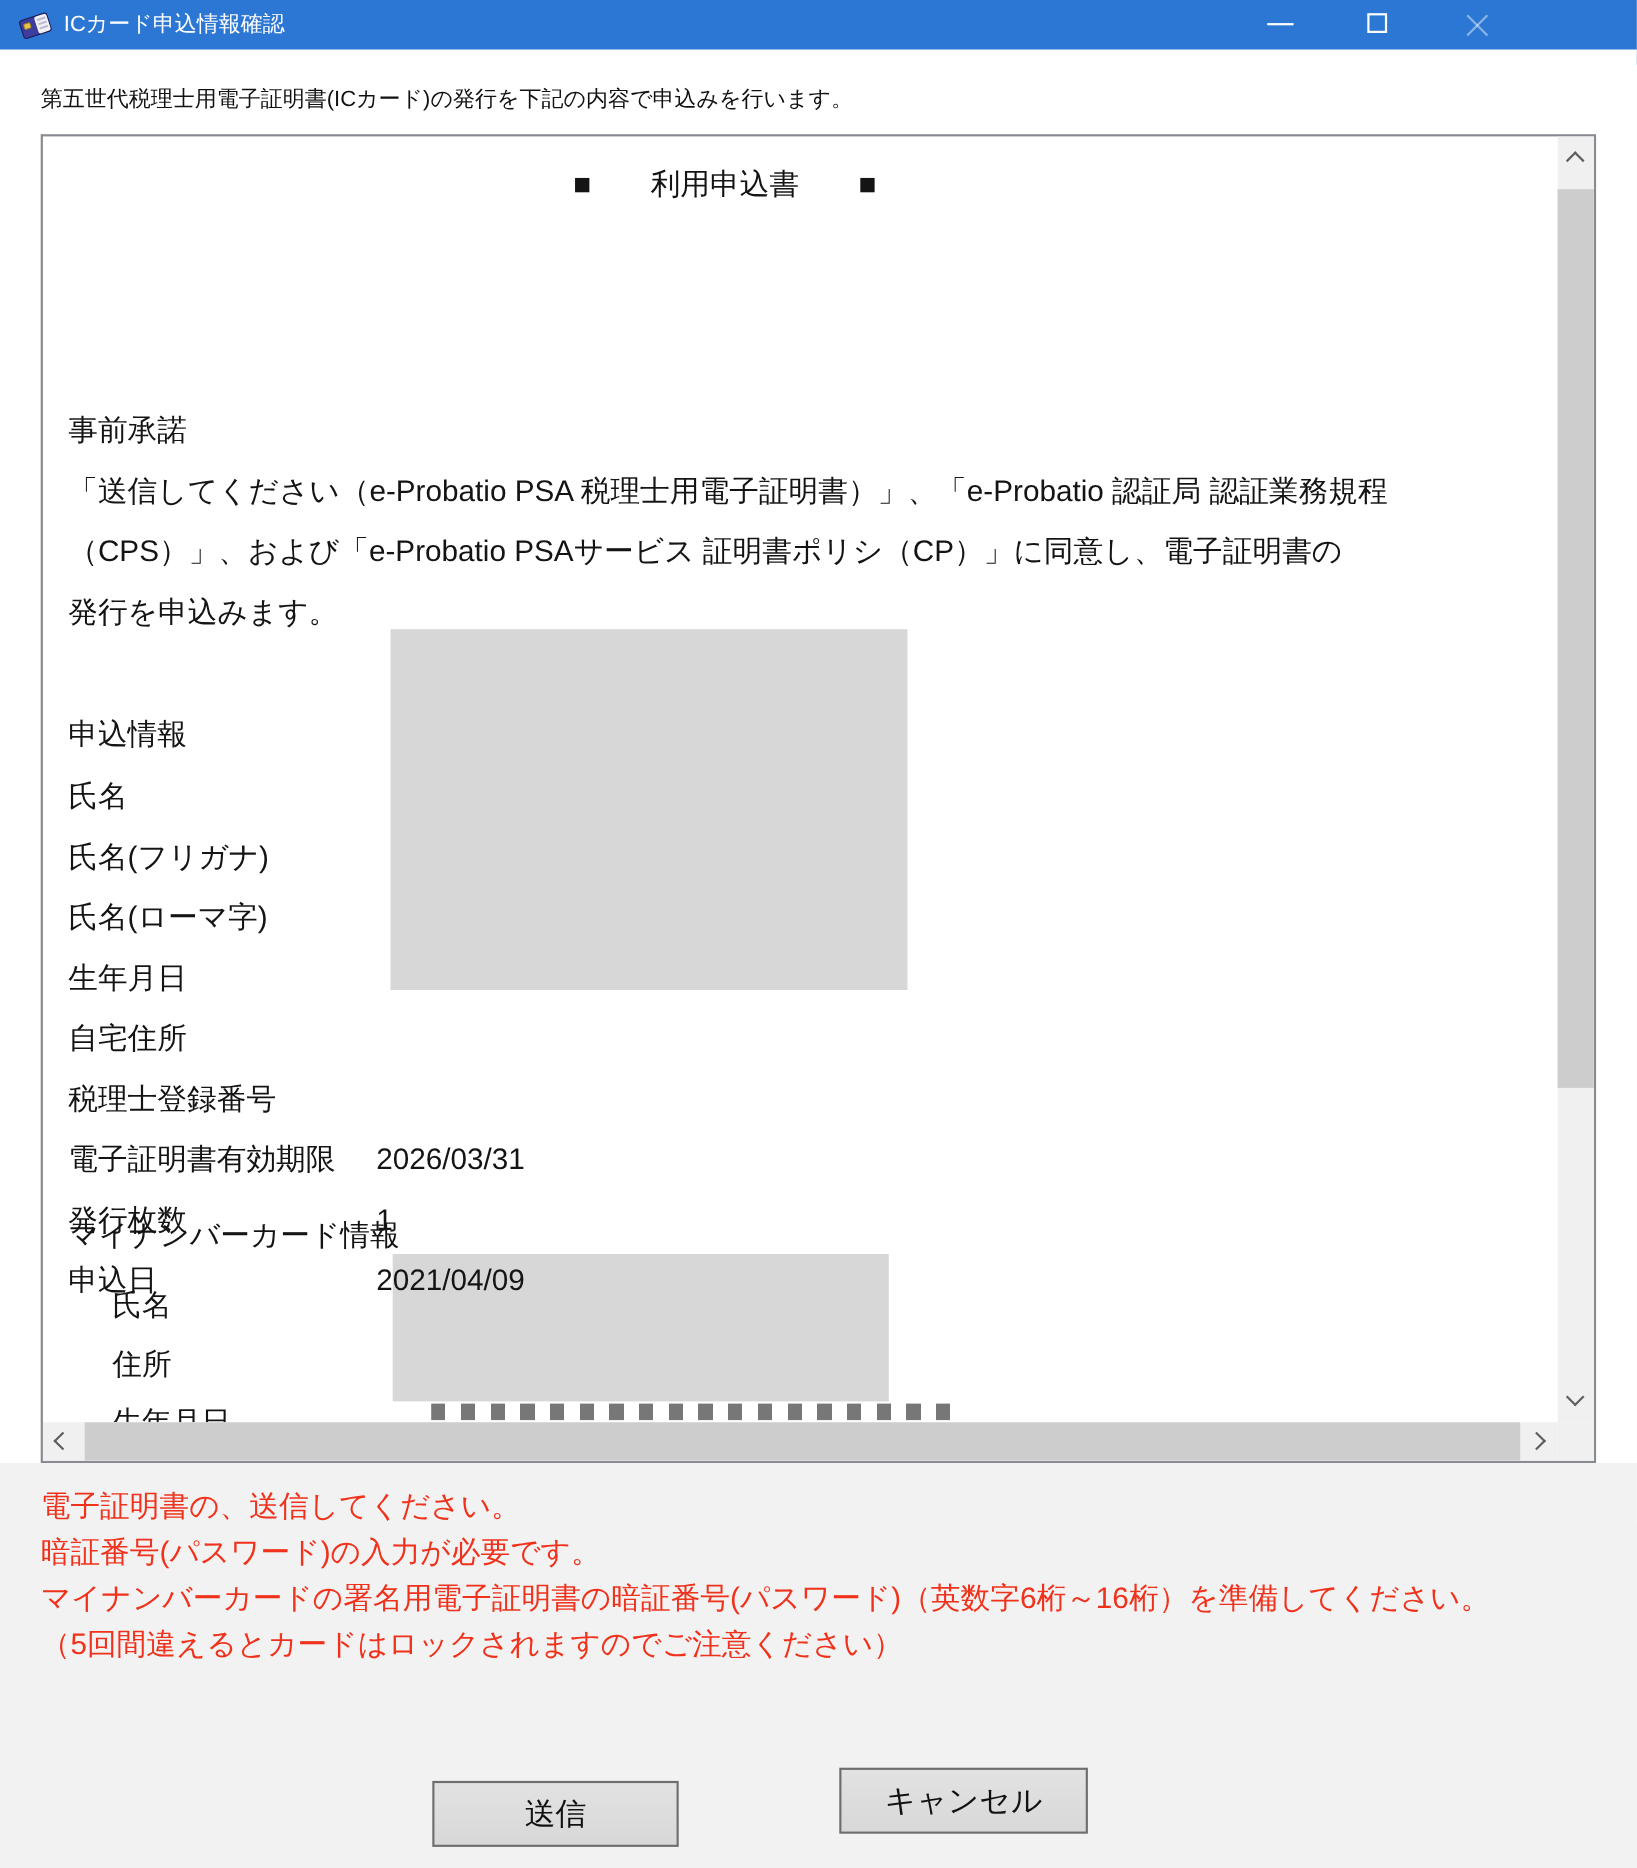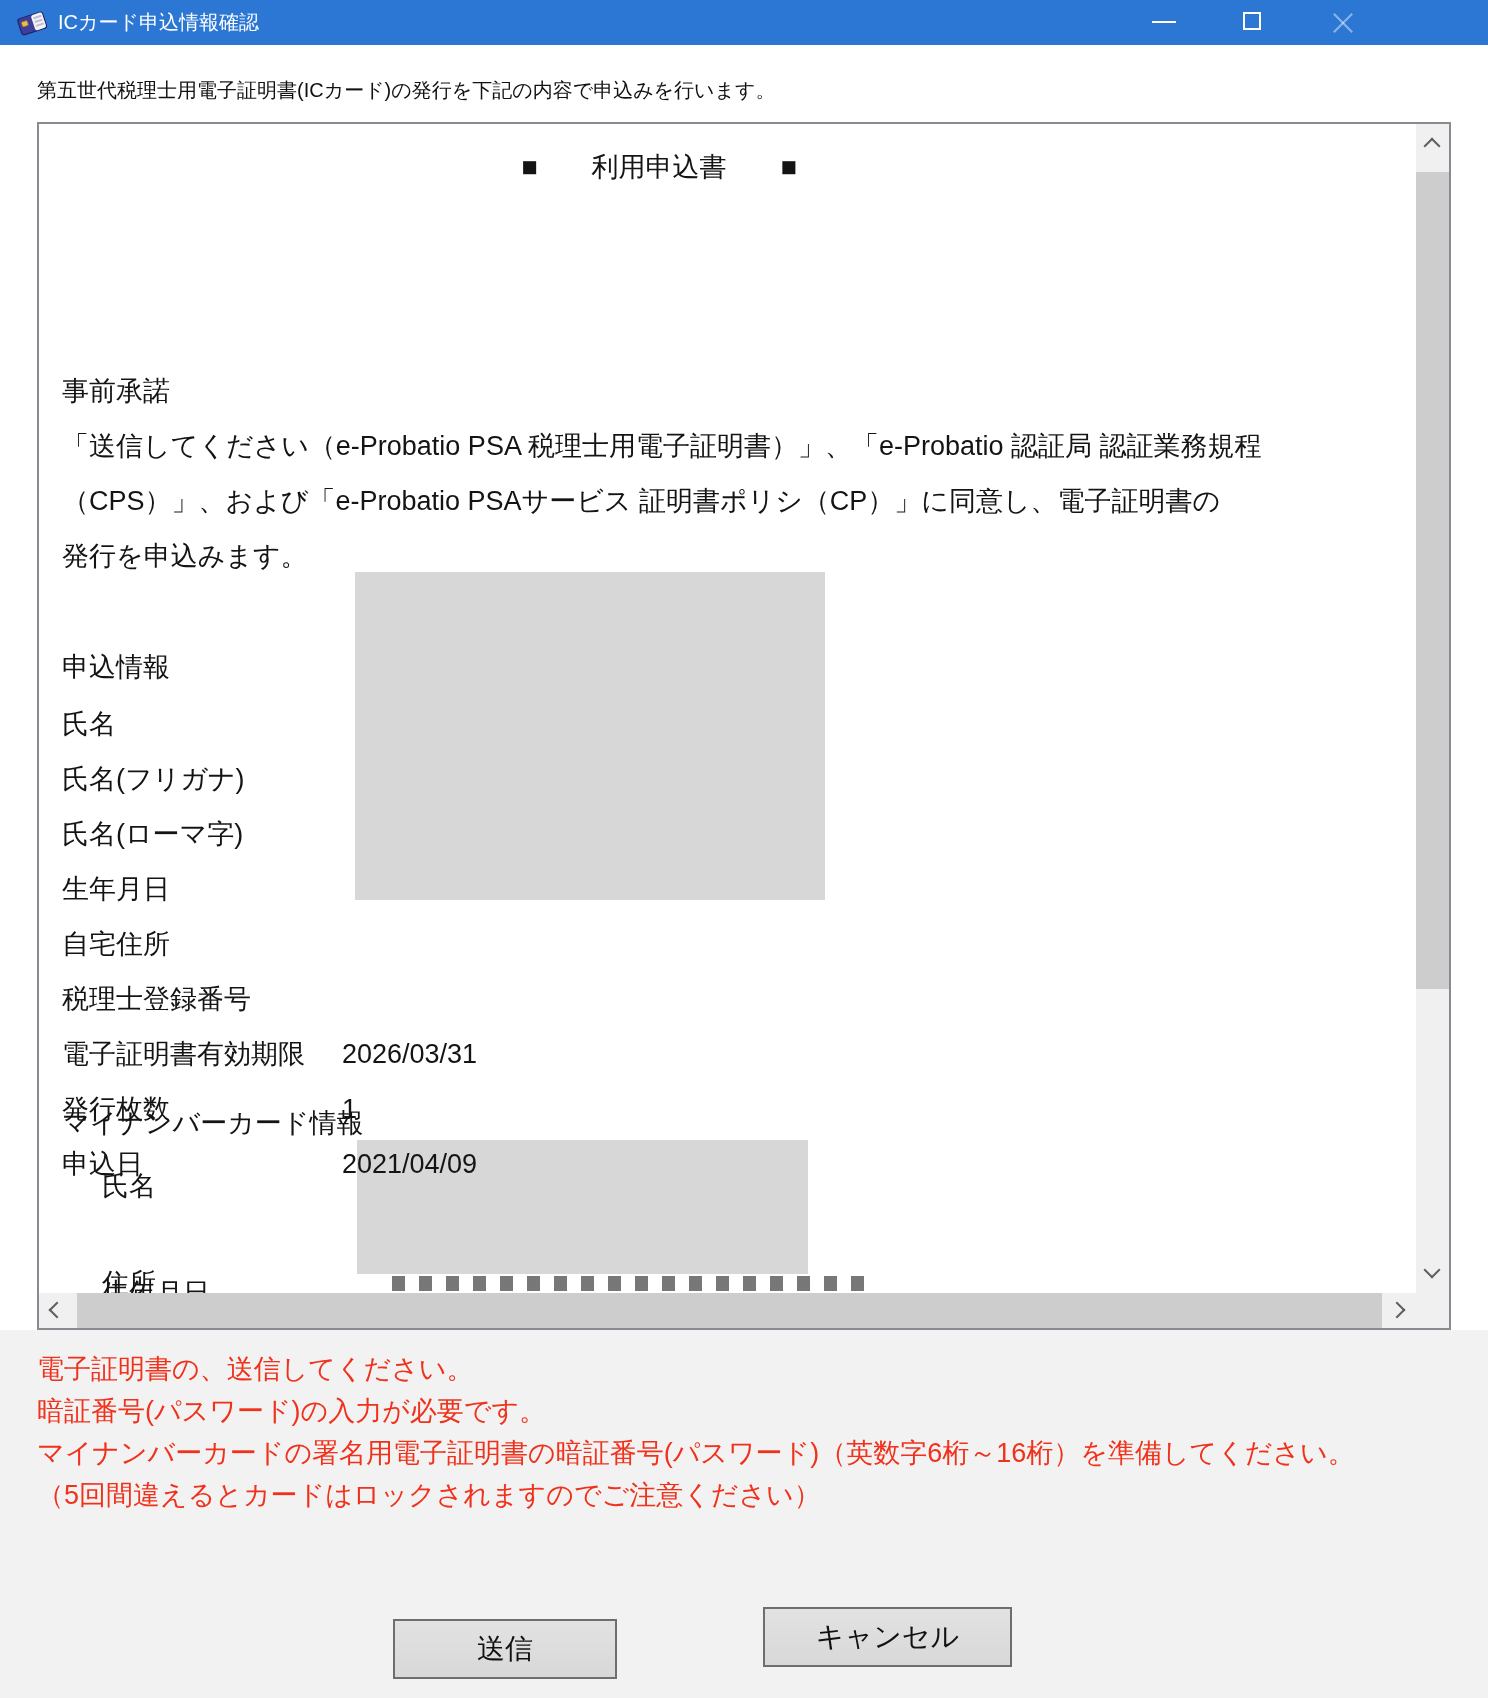--- a/index.html
+++ b/index.html
@@ -73,21 +73,21 @@
   .n1{top:1352px;} .n2{top:1394px;} .n3{top:1436px;} .n4{top:1478px;}
 
   
   .dlg-btn{
     position:absolute;top:1607px;height:60px;box-sizing:border-box;
     background:linear-gradient(#e2e2e2,#d8d8d8);border:2px solid #6e6e6e;
     font-size:28px;color:#111;display:flex;align-items:center;justify-content:center;
     font-family:inherit;cursor:default;
   }
   .btn-submit{left:393px;width:224px;margin-top:12px;}
-  .btn-cancel{left:763px;width:249px;}
+  .btn-cancel{left:763px;width:226px;}
 </style>
 </head>
 <body>
 
 <div class="titlebar">
   <span class="app-icon">
     <svg width="32" height="32" viewBox="0 0 32 32">
       <g transform="rotate(-18 16 16)">
         <rect x="3" y="8" width="26" height="17" rx="2.5" fill="#3d3d9e" stroke="#1e1e5a" stroke-width="1"></rect>
         <rect x="17" y="8.5" width="11.5" height="16" rx="2" fill="#f2f2f2"></rect>
@@ -138,21 +138,21 @@
     <div class="t lbl" style="top:858px">税理士登録番号</div>
     <div class="t lbl" style="top:913px">電子証明書有効期限</div>
     <div class="t val" style="top:913px">2026/03/31</div>
     <div class="t lbl" style="top:968px">発行枚数</div>
     <div class="t val" style="top:968px">1</div>
     <div class="t lbl" style="top:1023px">申込日</div>
     <div class="t val" style="top:1023px">2021/04/09</div>
 
     <div class="t lbl" style="top:982px;top:982px">マイナンバーカード情報</div>
     <div class="t lbl2" style="top:1045px">氏名</div>
-    <div class="t lbl2" style="top:1142px">住所</div>
+    <div class="t lbl2" style="top:1099px">住所</div>
     <div class="t lbl2" style="top:1152px">生年月日</div>
   </div>
 
   <div class="vscroll">
     <div class="chev chev-up"></div>
     <div class="vthumb"></div>
     <div class="chev chev-down"></div>
   </div>
 
   <div class="hscroll">

